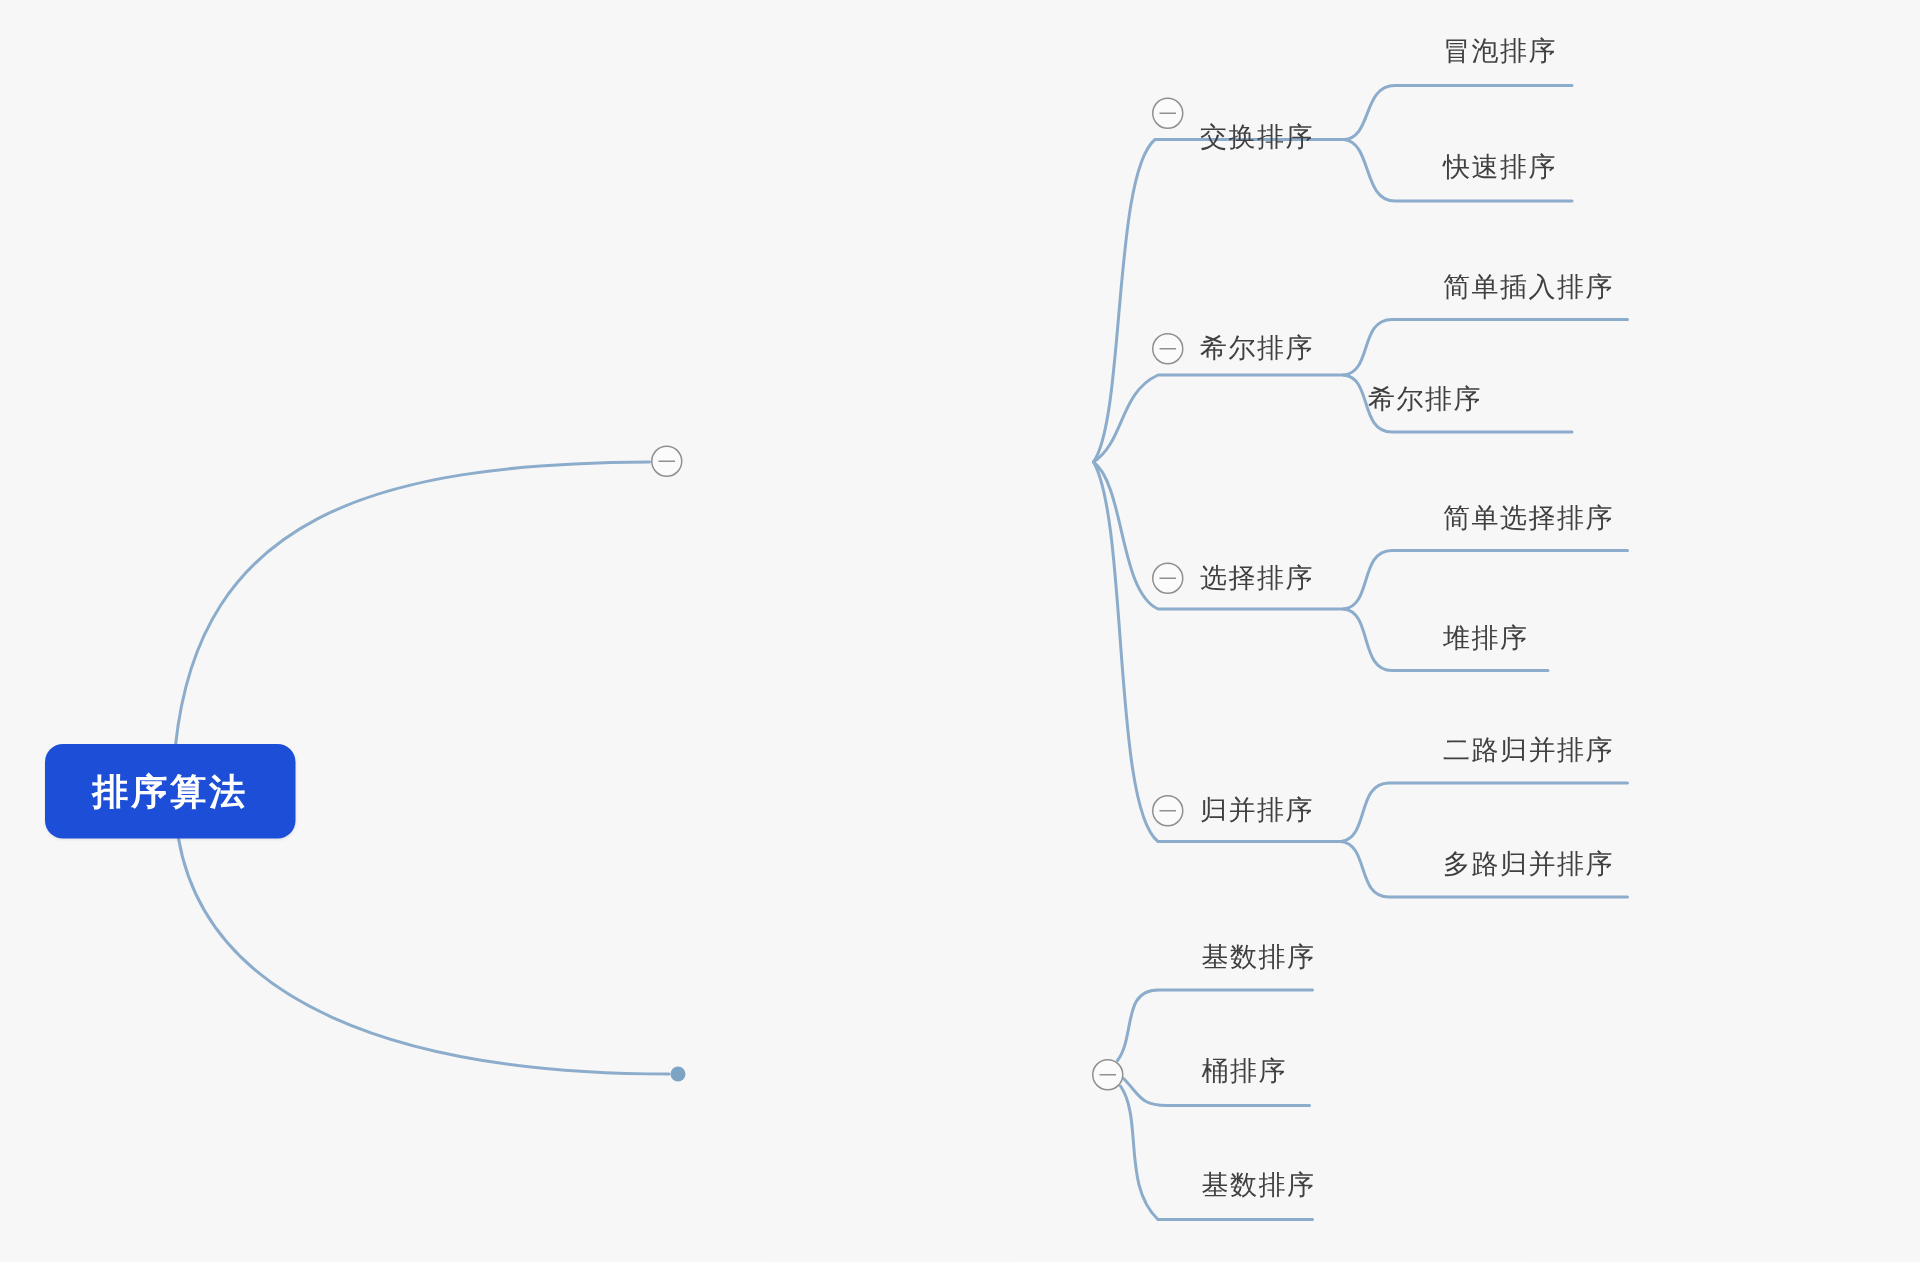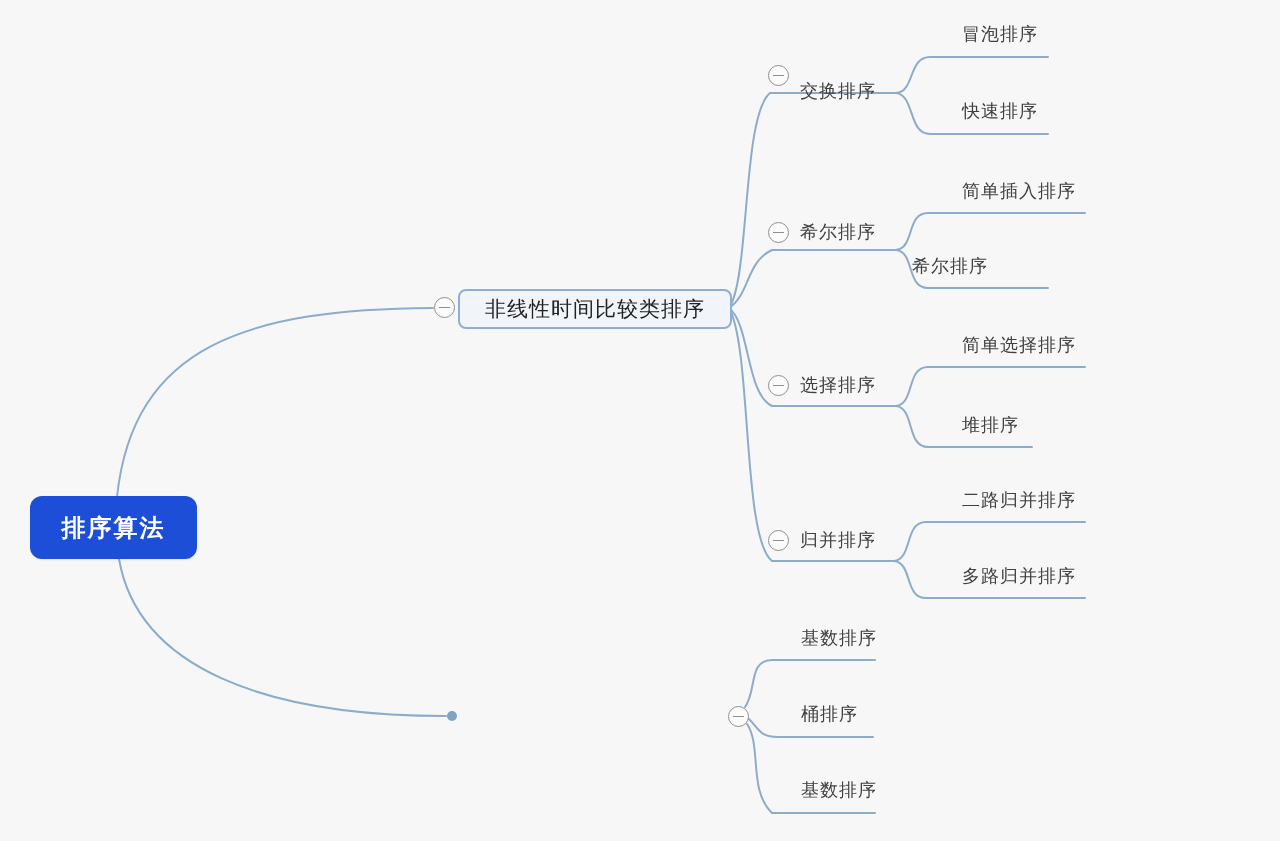--- a/index.html
+++ b/index.html
@@ -83,21 +83,20 @@
     <path d="M 894 561 C 913 563, 904 598, 926 598 H 1085"></path>
 
     <path d="M 745 707 C 757 691, 748 660, 772 660 H 875"></path>
     <path d="M 749 719 C 760 730, 760 737, 778 737 H 873"></path>
     <path d="M 747 724 C 762 746, 748 790, 772 813 H 875"></path>
   </svg>
 
   <div class="node root-node">排序算法</div>
 
   <div class="collapse" style="left:434px;top:297px;"></div>
-  <div class="node branch-node branch-top">非线性时间比较类排序</div>
 
   <div class="collapse" style="left:768px;top:65px;"></div>
   <div class="label" style="left:800px;top:79px;">交换排序</div>
   <div class="label" style="left:962px;top:22px;">冒泡排序</div>
   <div class="label" style="left:962px;top:99px;">快速排序</div>
 
   <div class="collapse" style="left:768px;top:222px;"></div>
   <div class="label" style="left:800px;top:220px;">希尔排序</div>
   <div class="label" style="left:962px;top:179px;">简单插入排序</div>
   <div class="label" style="left:912px;top:254px;">希尔排序</div>

